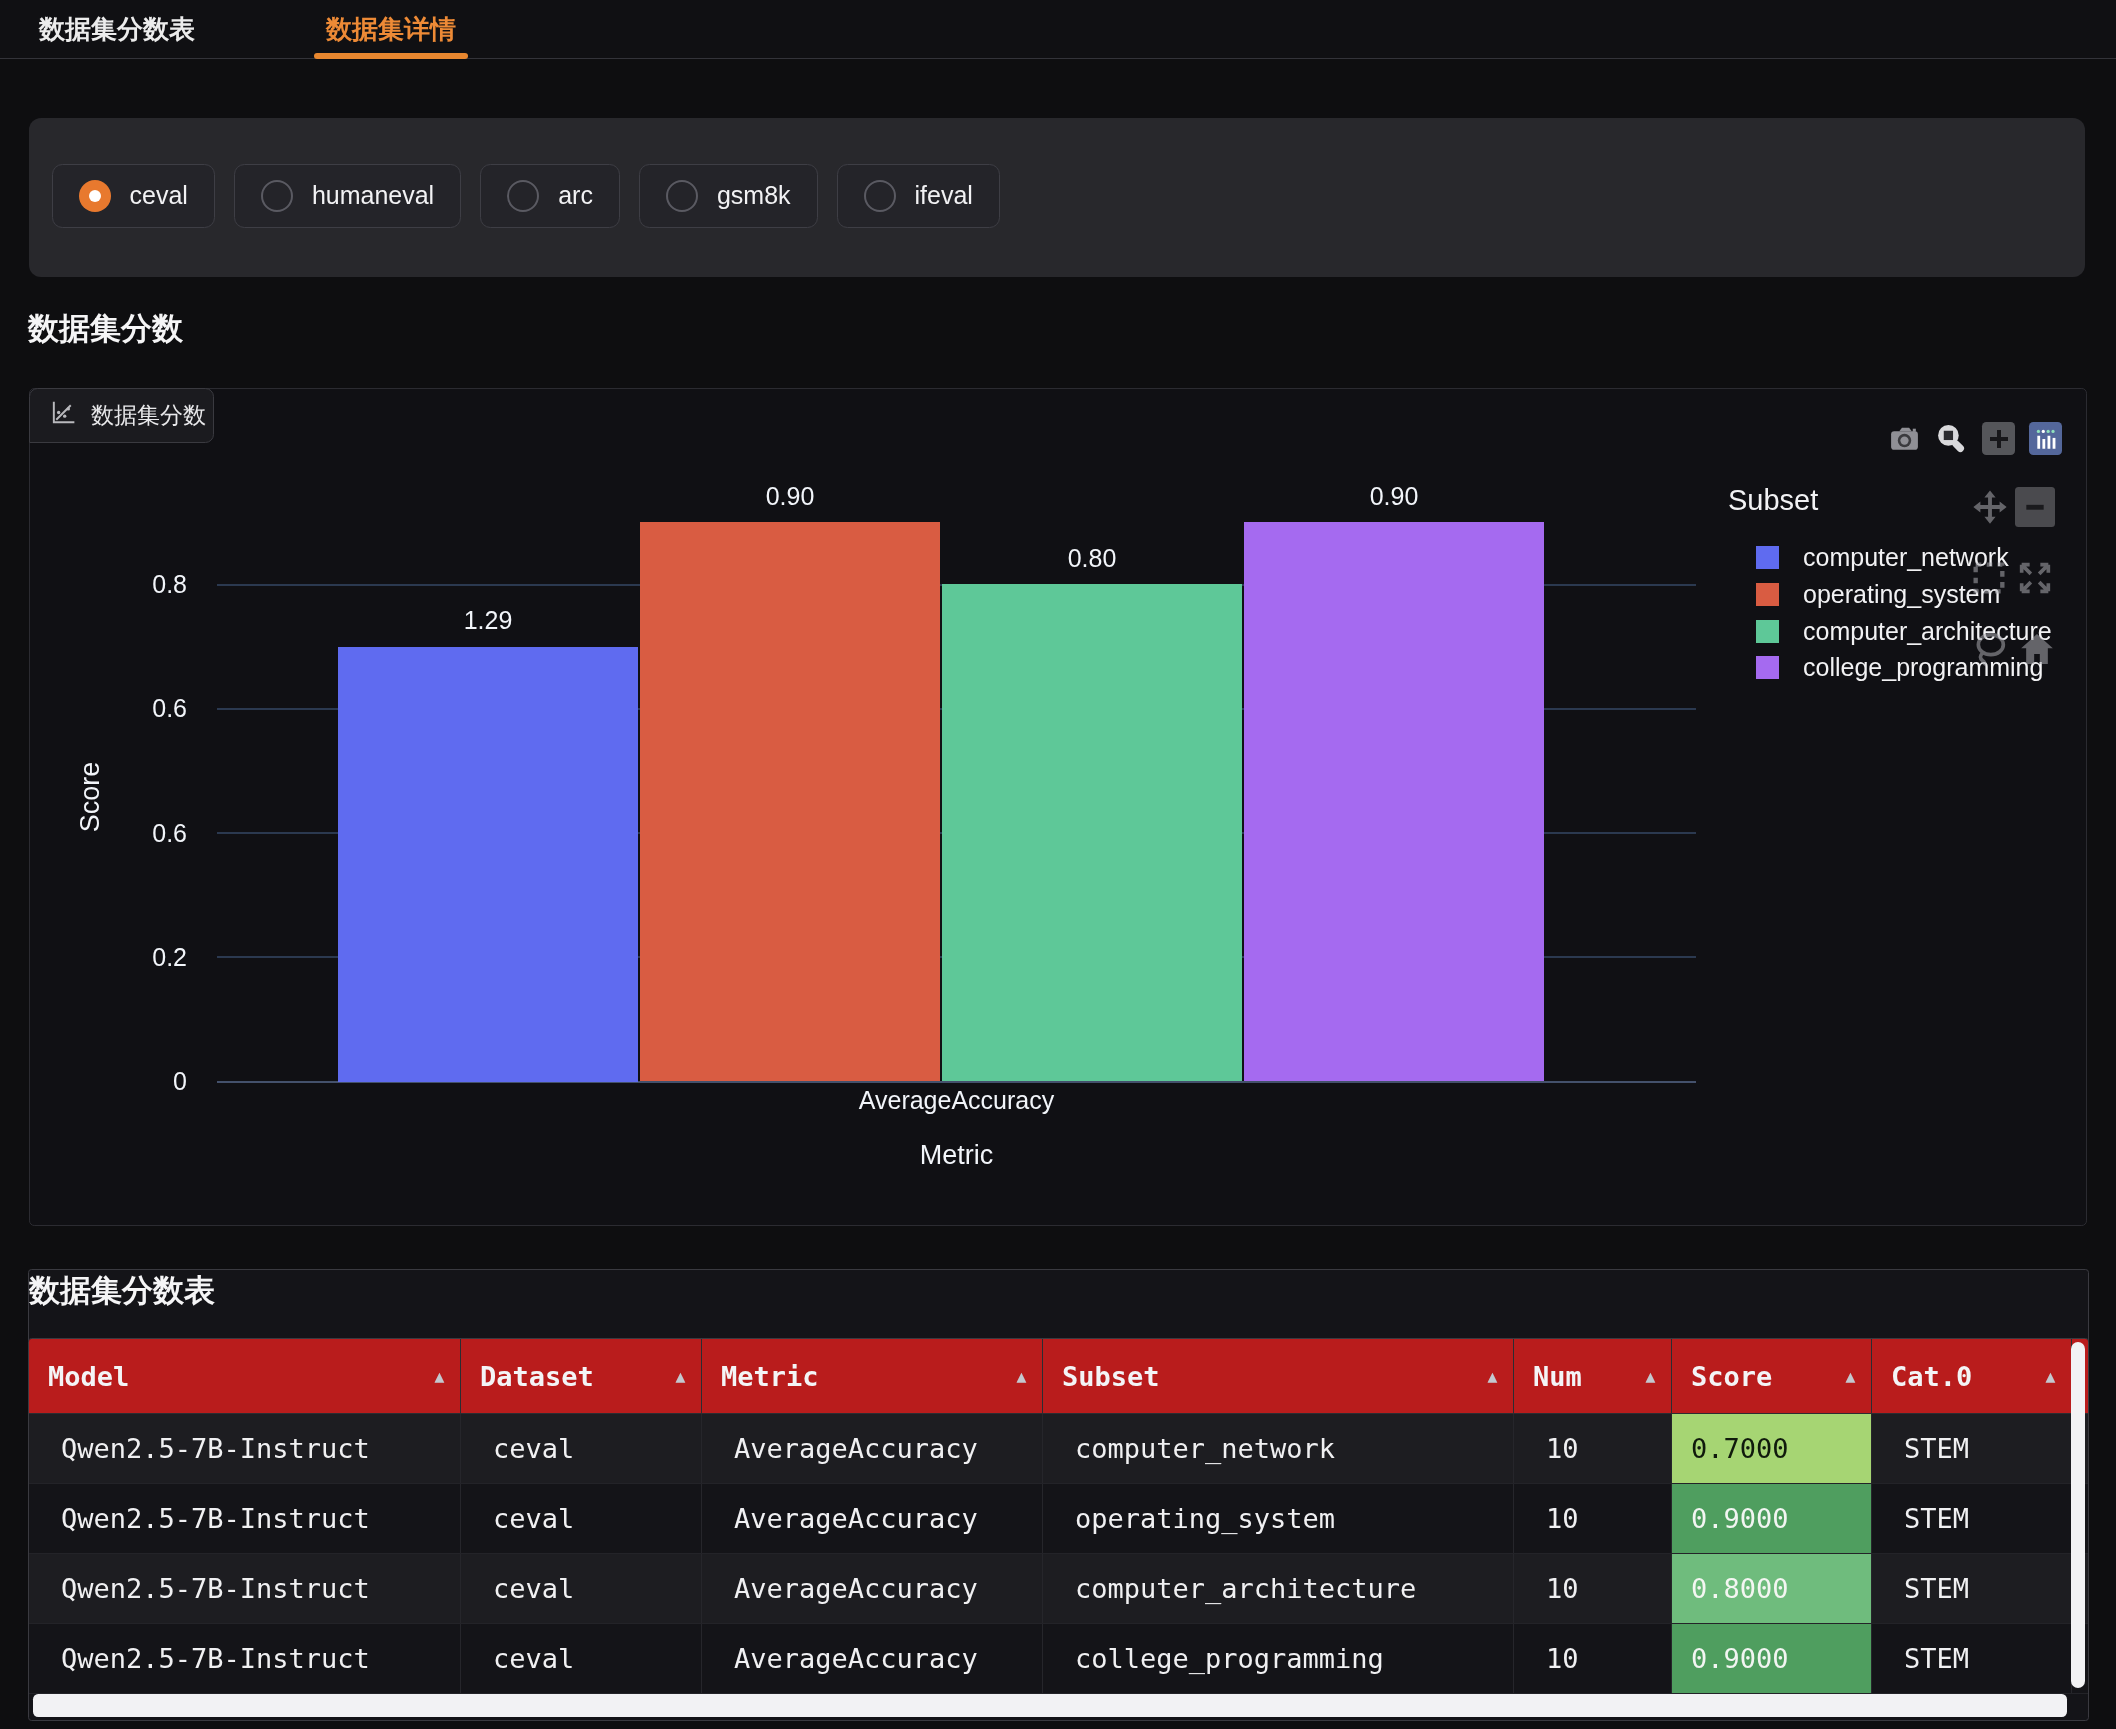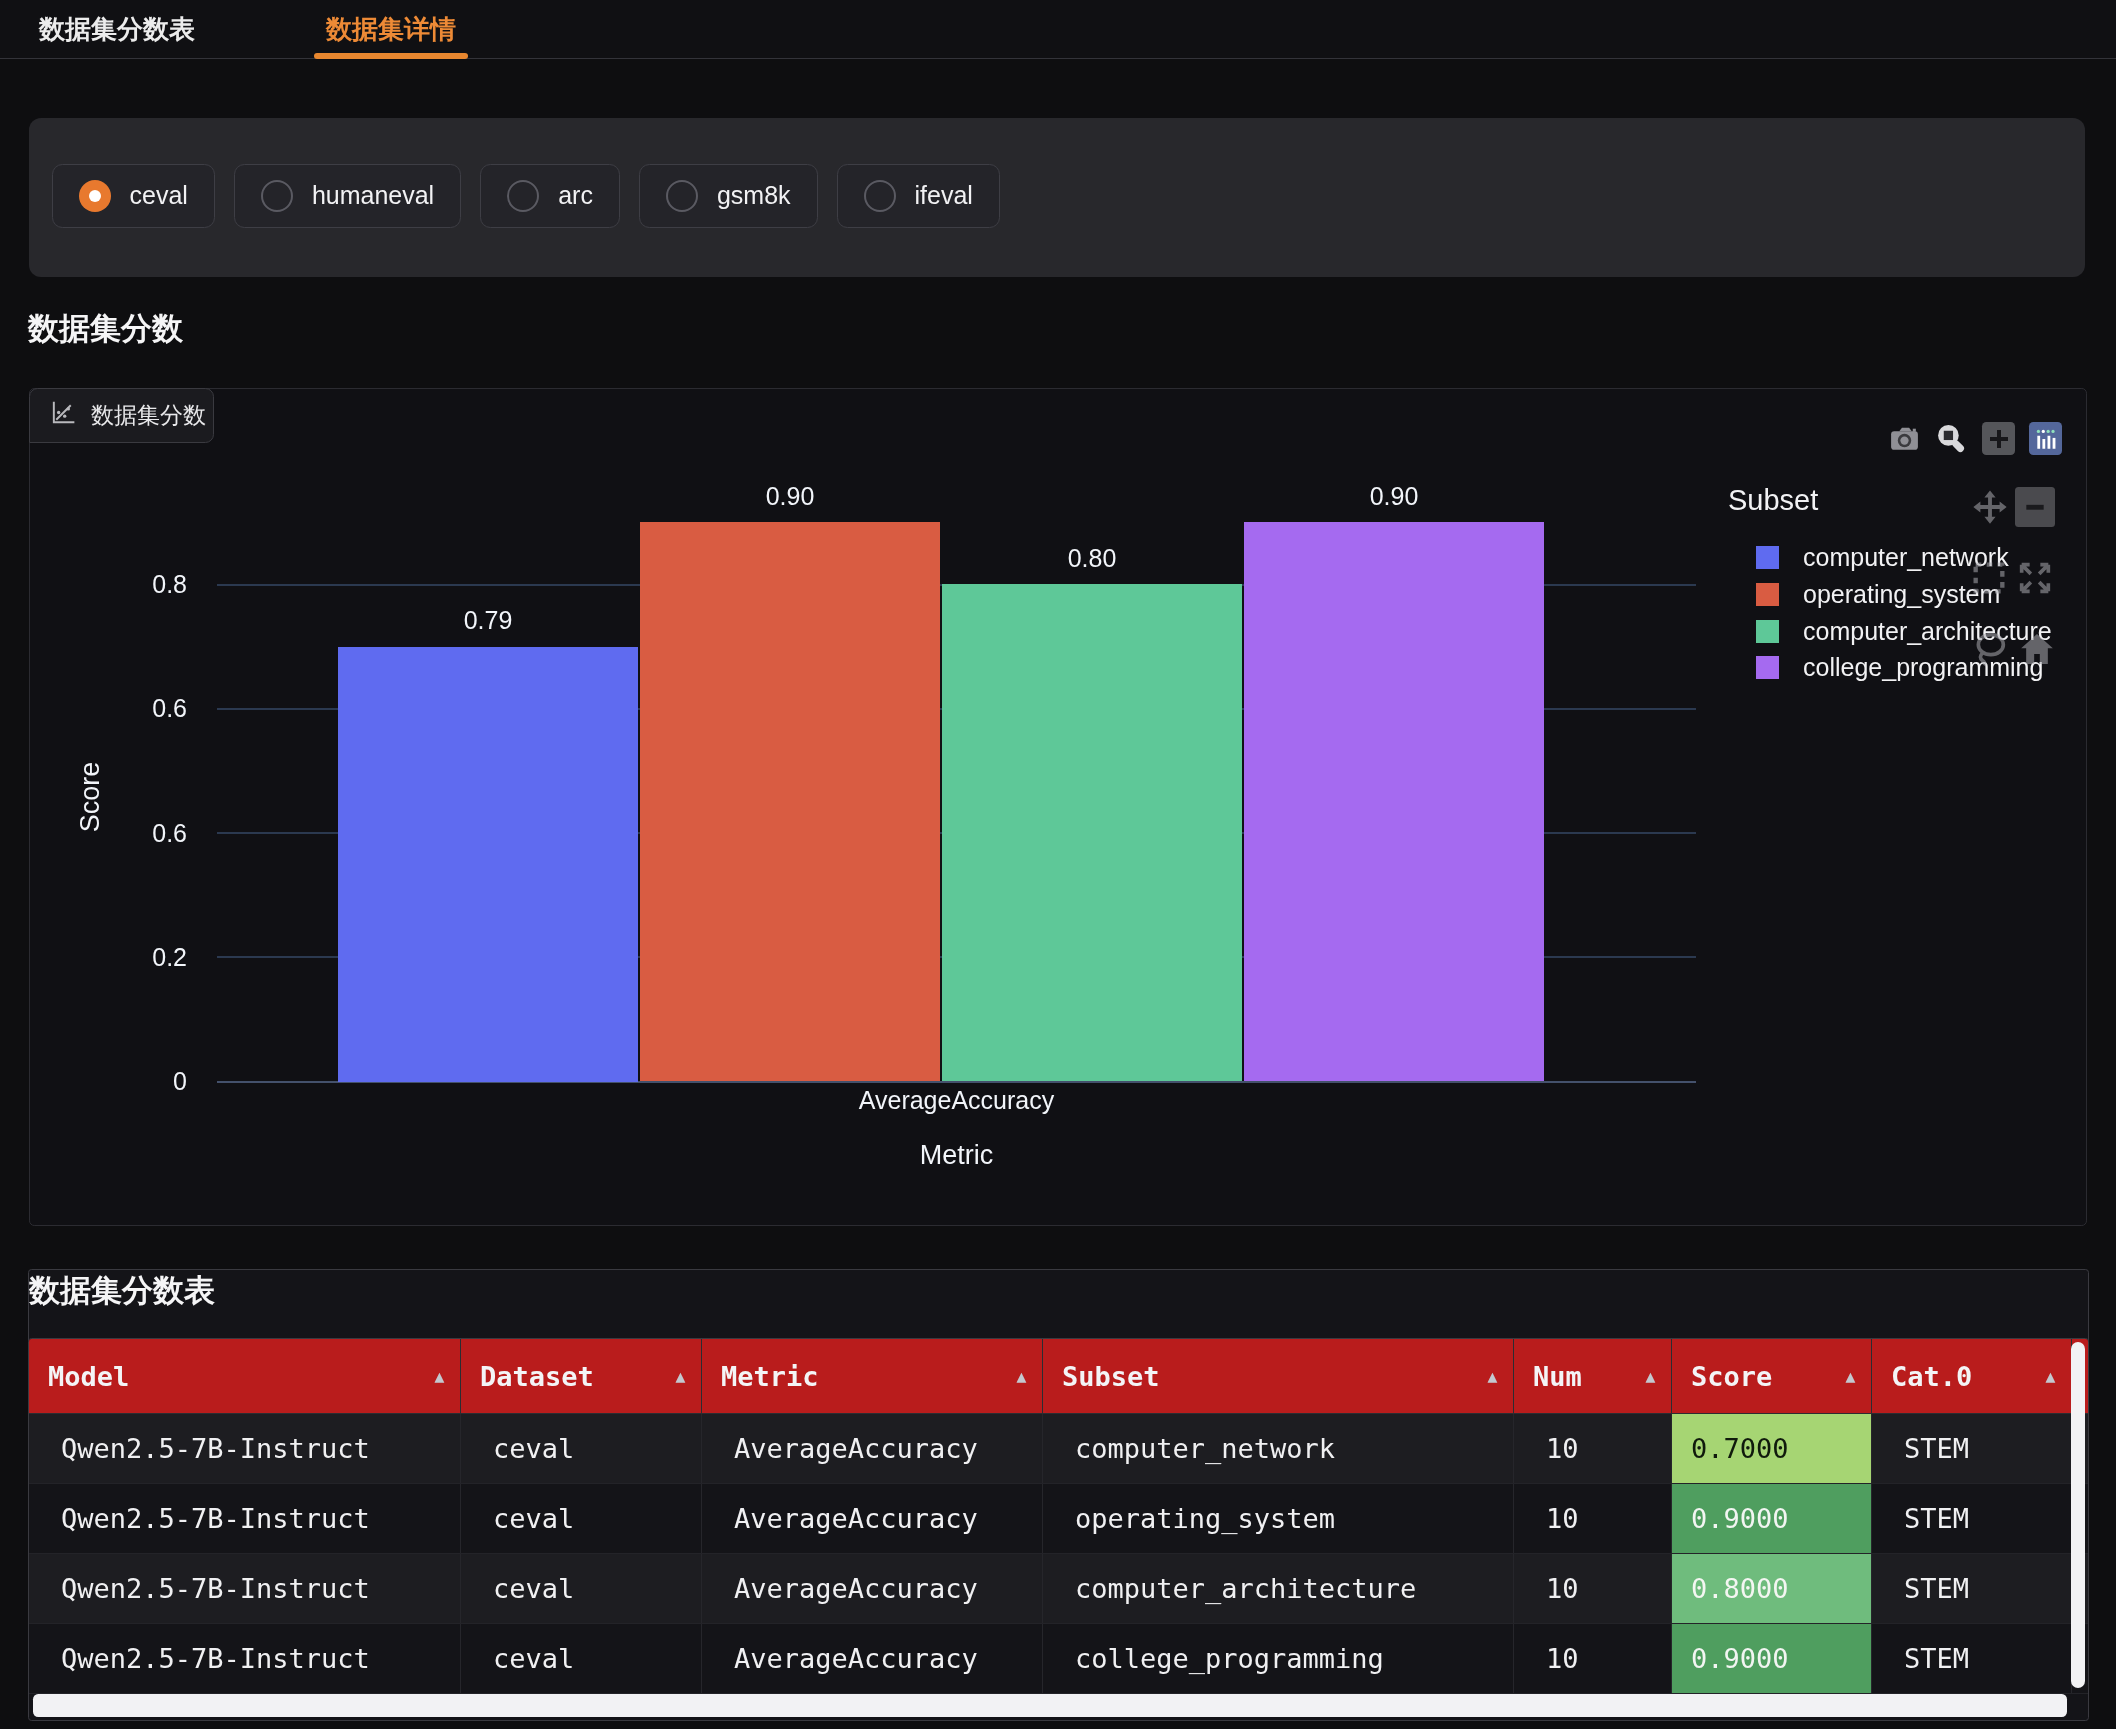--- a/index.html
+++ b/index.html
@@ -182,21 +182,21 @@
       <div class="ytick" style="left: 79px; top: 676px;">0</div>
       <div class="gridline" style="left: 187px; top: 567px; width: 1479px;"></div>
       <div class="ytick" style="left: 79px; top: 552px;">0.2</div>
       <div class="gridline" style="left: 187px; top: 443px; width: 1479px;"></div>
       <div class="ytick" style="left: 79px; top: 428px;">0.6</div>
       <div class="gridline" style="left: 187px; top: 319px; width: 1479px;"></div>
       <div class="ytick" style="left: 79px; top: 303px; text-align: right;">0.6</div>
       <div class="gridline" style="left: 187px; top: 195px; width: 1479px;"></div>
       <div class="ytick" style="left: 79px; top: 179px;">0.8</div>
       <div class="bar" style="left: 308px; top: 258px; width: 300px; height: 435px; background: rgb(95, 107, 240);"></div>
-      <div class="barlabel" style="left: 308px; top: 217px; width: 300px;">0.79</div>
+      <div class="barlabel" style="left: 308px; top: 217px; width: 300px;">1.29</div>
       <div class="bar" style="left: 610px; top: 133px; width: 300px; height: 559px; background: rgb(217, 92, 66);"></div>
       <div class="barlabel" style="left: 610px; top: 93px; width: 300px;">0.90</div>
       <div class="bar" style="left: 912px; top: 195px; width: 300px; height: 497px; background: rgb(94, 200, 152);"></div>
       <div class="barlabel" style="left: 912px; top: 155px; width: 300px;">0.80</div>
       <div class="bar" style="left: 1214px; top: 133px; width: 300px; height: 559px; background: rgb(165, 106, 240);"></div>
       <div class="barlabel" style="left: 1214px; top: 93px; width: 300px;">0.90</div>
     </div>
 
   <div class="ylab">Score</div>
   <div class="xtick">AverageAccuracy</div>

